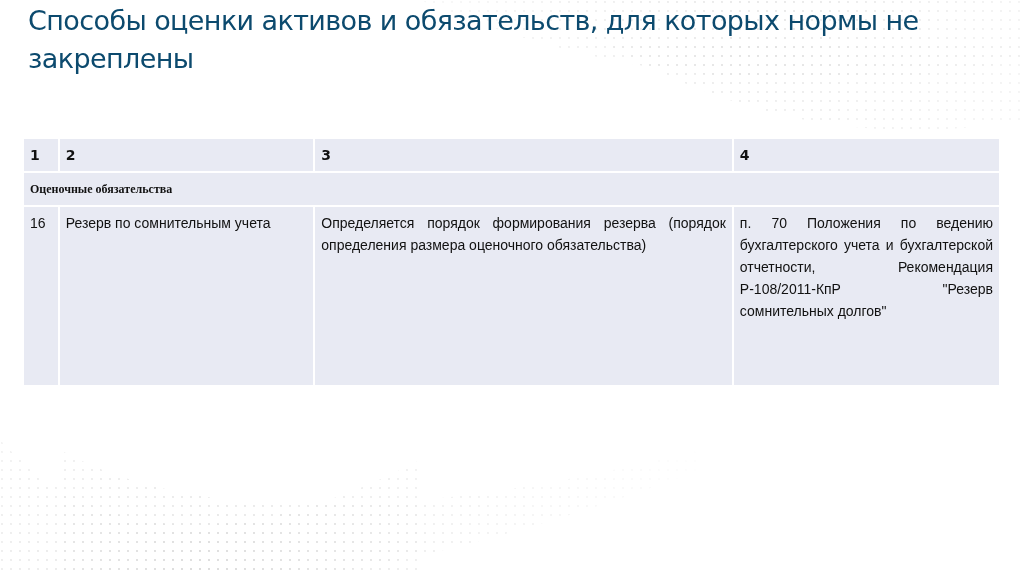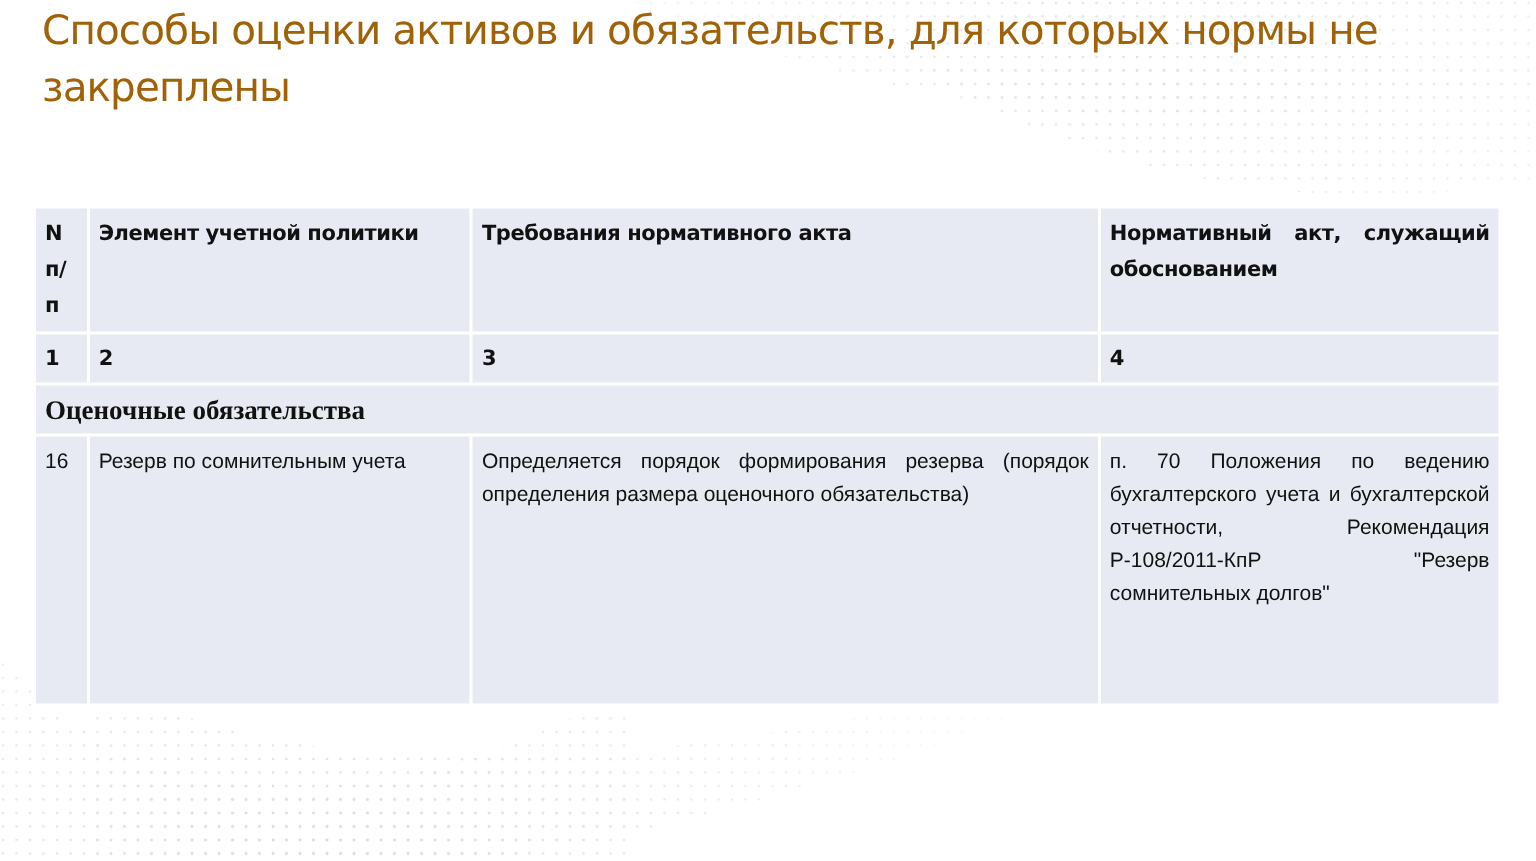--- a/index.html
+++ b/index.html
@@ -7,21 +7,21 @@
       width: 1024px; height: 574px; overflow: hidden; position: relative;
       background: #ffffff;
       font-family: "Liberation Sans", sans-serif;
     }
     .bg-dots {
       position: absolute; left: 0; top: 0; width: 1024px; height: 574px;
       pointer-events: none;
     }
     .title {
       position: absolute; left: 28px; top: 2px; width: 980px;
-      color: #a16207;
+      color: #0c4a6e;
       font-family: "DejaVu Sans", sans-serif;
       font-size: 27px; line-height: 38px;
       letter-spacing: -0.6px;
       margin: 0; font-weight: normal;
     }
     table.grid {
       position: absolute; left: 22px; top: 137px;
       width: 979px; border-collapse: collapse;
       table-layout: fixed;
     }
@@ -42,21 +42,21 @@
       height: 56px; padding-top: 6px;
       letter-spacing: -0.3px;
     }
     .nums td {
       font-family: "DejaVu Sans", sans-serif;
       font-weight: bold; font-size: 14px; line-height: 22px;
       height: 22px;
     }
     .section td {
       font-family: "Liberation Serif", serif;
-      font-weight: bold; font-size: 18px; line-height: 22px;
+      font-weight: bold; font-size: 12px; line-height: 22px;
       height: 22px;
     }
     .data td {
       font-family: Liberation Sans, sans-serif;
       font-size: 14px; line-height: 22px;
       height: 168px; padding-top: 4px;
     }
     .justify { text-align: justify; text-align-last: left; }
     .hdr .justify { text-align: justify; }
   </style>
@@ -96,26 +96,20 @@
 <h1 class="title">Способы оценки активов и обязательств, для которых нормы не закреплены</h1>
 
 <table class="grid">
   <colgroup>
     <col class="col1">
       <col class="col2">
       <col class="col3">
       <col class="col4">
   </colgroup>
   <tbody>
-      <tr class="hdr">
-    <td>N п/п</td>
-    <td>Элемент учетной политики</td>
-    <td>Требования нормативного акта</td>
-    <td class="justify">Нормативный акт, служащий обоснованием</td>
-  </tr>
   <tr class="nums">
     <td>1</td>
     <td>2</td>
     <td>3</td>
     <td>4</td>
   </tr>
   <tr class="section">
     <td colspan="4">Оценочные обязательства</td>
   </tr>
   <tr class="data">

